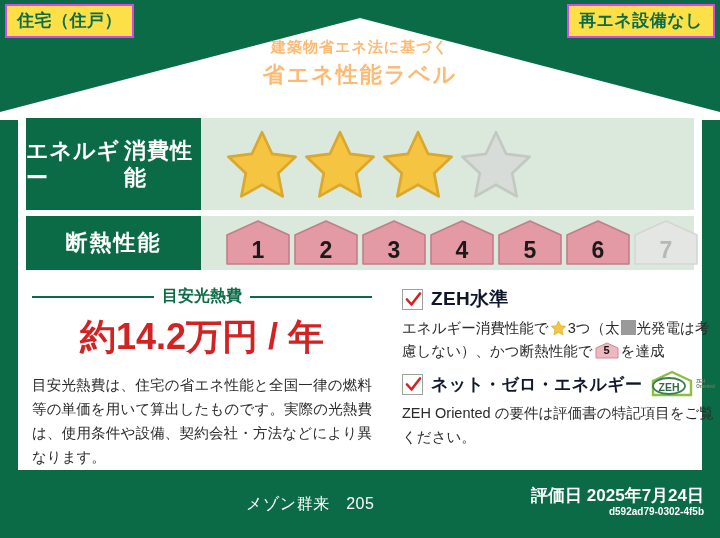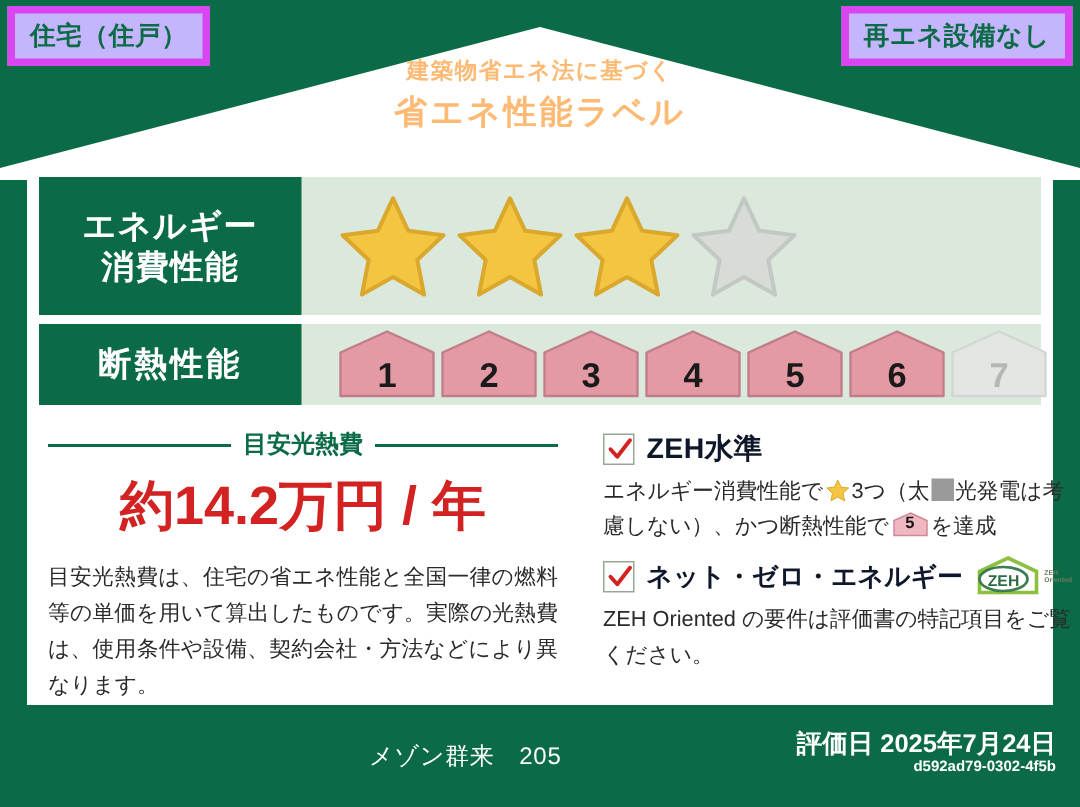--- a/index.html
+++ b/index.html
@@ -22,28 +22,28 @@
     overflow: hidden;
   }
   .roof-shape {
     position: absolute; left: 0; top: 0;
     width: 720px; height: 120px;
   }
 
   
   .tag {
     position: absolute; top: 4px;
-    background: #c4b5fd;
+    background: #fde047;
     color: #0b6b47;
     font-weight: bold;
     font-size: 17px;
     letter-spacing: .5px;
     padding: 6px 10px 7px;
     line-height: 1;
-    border: 5px solid #d946ef;
+    border: 2px solid #d946ef;
     white-space: nowrap;
   }
   .tag.left  { left: 5px; }
   .tag.right { right: 5px; }
 
   
   .title-wrap {
     position: absolute; left: 0; top: 38px; width: 720px;
     text-align: center;
     color: #fdba74;
@@ -75,21 +75,21 @@
   }
   .perf-row.energy { height: 92px; margin-top: 8px; }
   .perf-row.insul  { height: 54px; margin-top: 6px; }
 
   .perf-label {
     width: 175px;
     flex: 0 0 175px;
     background: #0b6b47;
     color: #ffffff;
     display: flex;
-    flex-direction: column;
+    flex-direction: row;
     align-items: center;
     justify-content: center;
     font-weight: bold;
     line-height: 1.25;
   }
   .perf-row.energy .perf-label { font-size: 22px; letter-spacing: 1px; }
   .perf-row.insul  .perf-label { font-size: 22px; letter-spacing: 2px; }
 
   .perf-body {
     flex: 1 1 auto;

